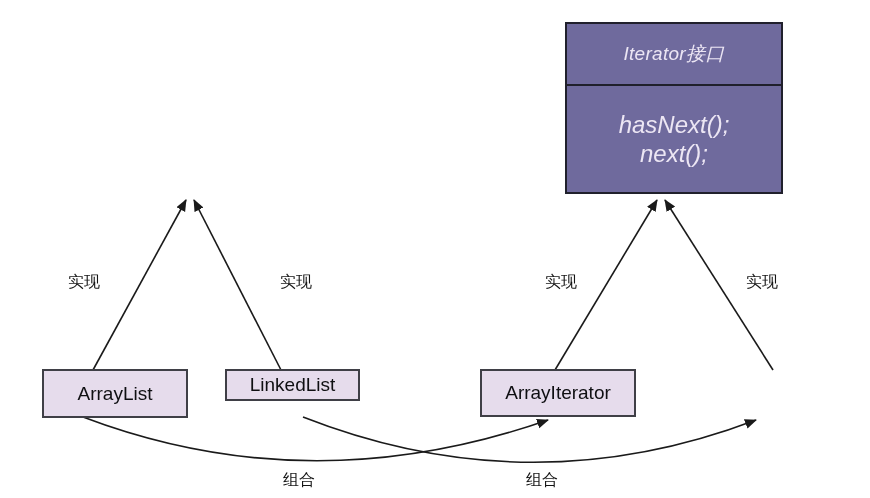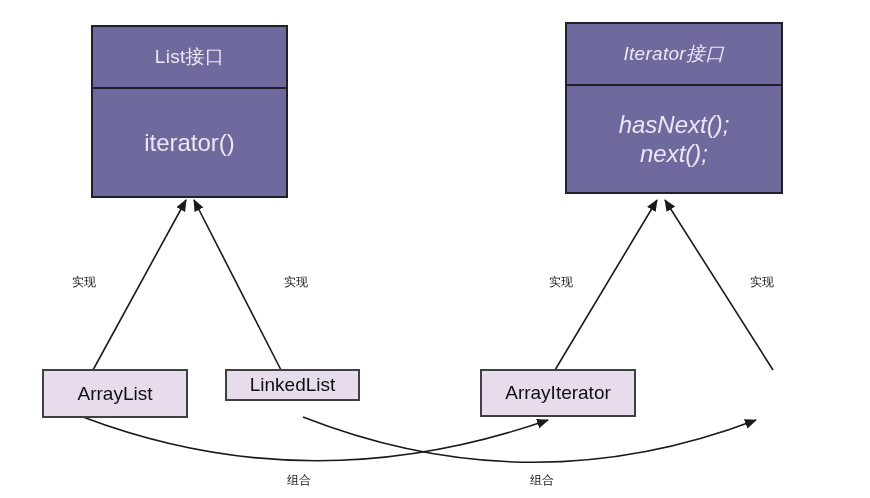--- a/index.html
+++ b/index.html
@@ -58,21 +58,21 @@
     color: var(--cls-text, #0f0f12);
     display: flex;
     align-items: center;
     justify-content: center;
     font-size: 19px;
   }
   
   .edge-label {
     position: absolute;
     transform: translate(-50%, -50%);
-    font-size: 12px;
+    font-size: 16px;
     color: #141414;
     white-space: nowrap;
   }
 </style>
 </head>
 <body>
 
 <div class="stage">
 
   <svg class="edges" viewBox="0 0 870 498" xmlns="http://www.w3.org/2000/svg">
@@ -84,28 +84,20 @@
 
     <line x1="93" y1="370" x2="186" y2="200" stroke="#1a1a1a" stroke-width="1.6" marker-end="url(#arrow)"></line>
     <line x1="281" y1="370" x2="194" y2="200" stroke="#1a1a1a" stroke-width="1.6" marker-end="url(#arrow)"></line>
     <line x1="555" y1="370" x2="657" y2="200" stroke="#1a1a1a" stroke-width="1.6" marker-end="url(#arrow)"></line>
     <line x1="773" y1="370" x2="665" y2="200" stroke="#1a1a1a" stroke-width="1.6" marker-end="url(#arrow)"></line>
 
     <path d="M 83 417 Q 310 503 548 420" fill="none" stroke="#1a1a1a" stroke-width="1.6" marker-end="url(#arrow)"></path>
     <path d="M 303 417 Q 530 506 756 420" fill="none" stroke="#1a1a1a" stroke-width="1.6" marker-end="url(#arrow)"></path>
   </svg>
 
-  <div class="iface" style="left:91px; top:25px; width:197px; height:173px;">
-    <div class="iface-header">
-      <span>List接口</span>
-    </div>
-    <div class="iface-body">
-      <div>iterator()</div>
-    </div>
-  </div>
 
   <div class="iface" style="left:565px; top:22px; width:218px; height:172px;font-style:italic;">
     <div class="iface-header">
       <span>Iterator接口</span>
     </div>
     <div class="iface-body">
       <div>hasNext();</div>
       <div>next();</div>
     </div>
   </div>

